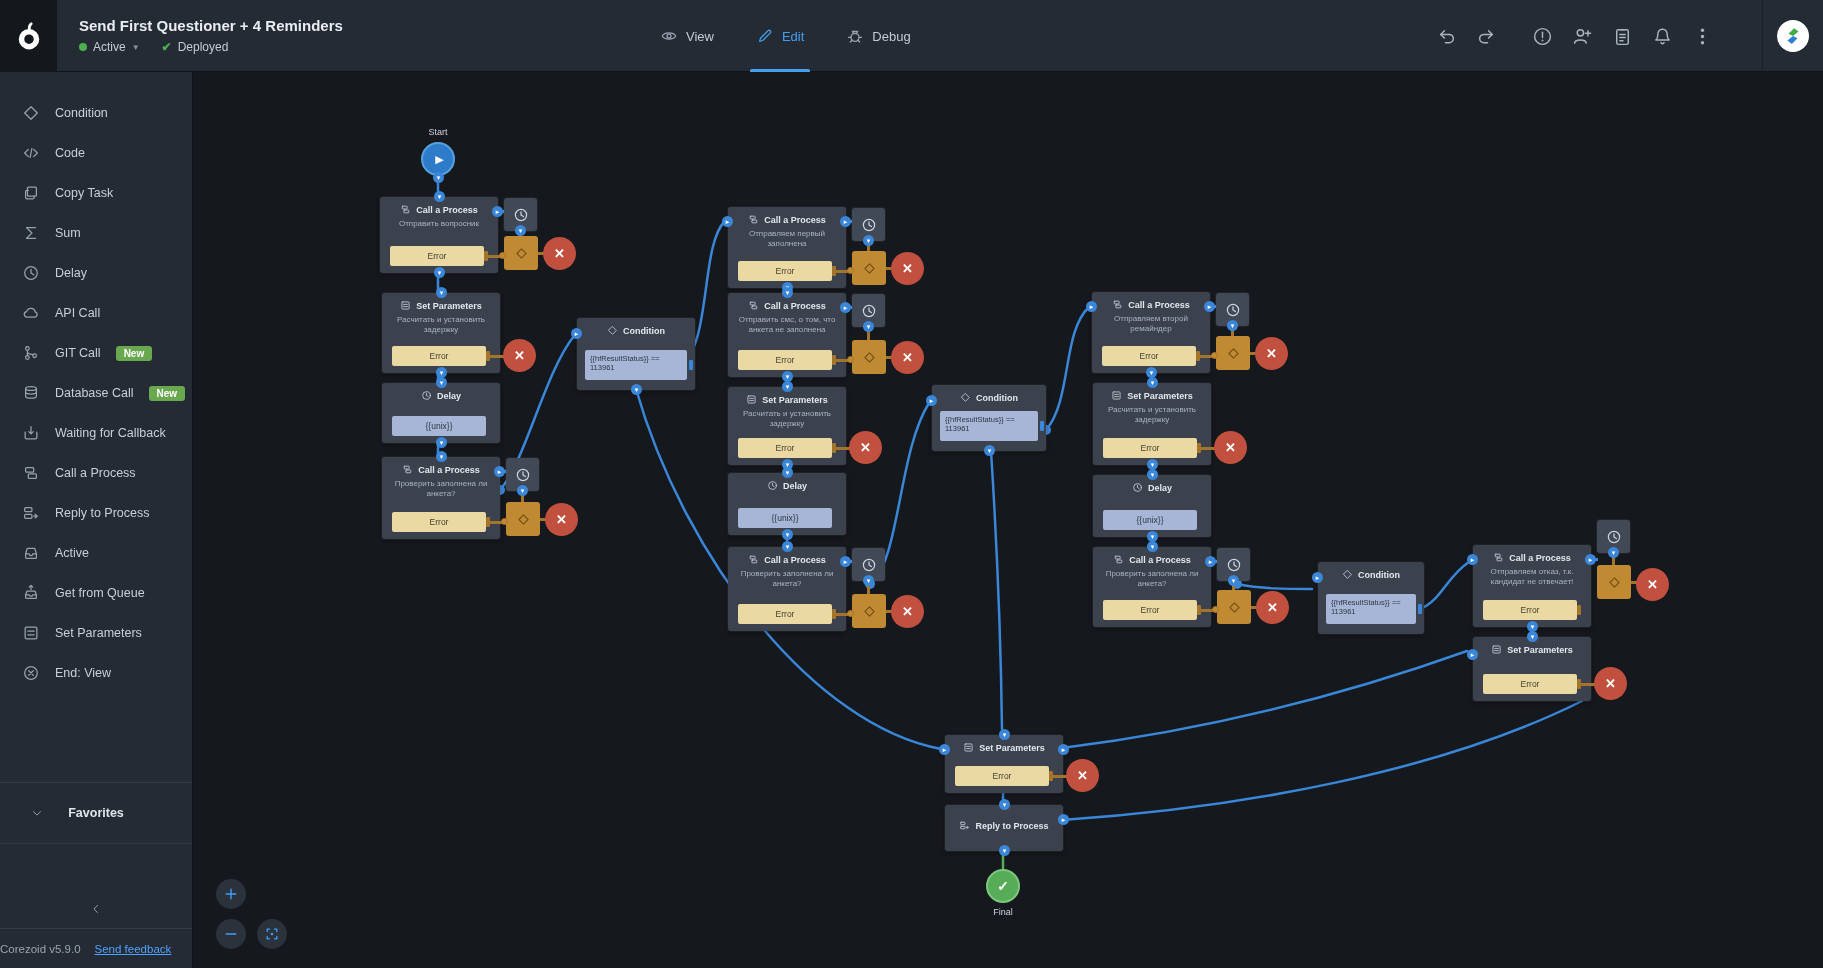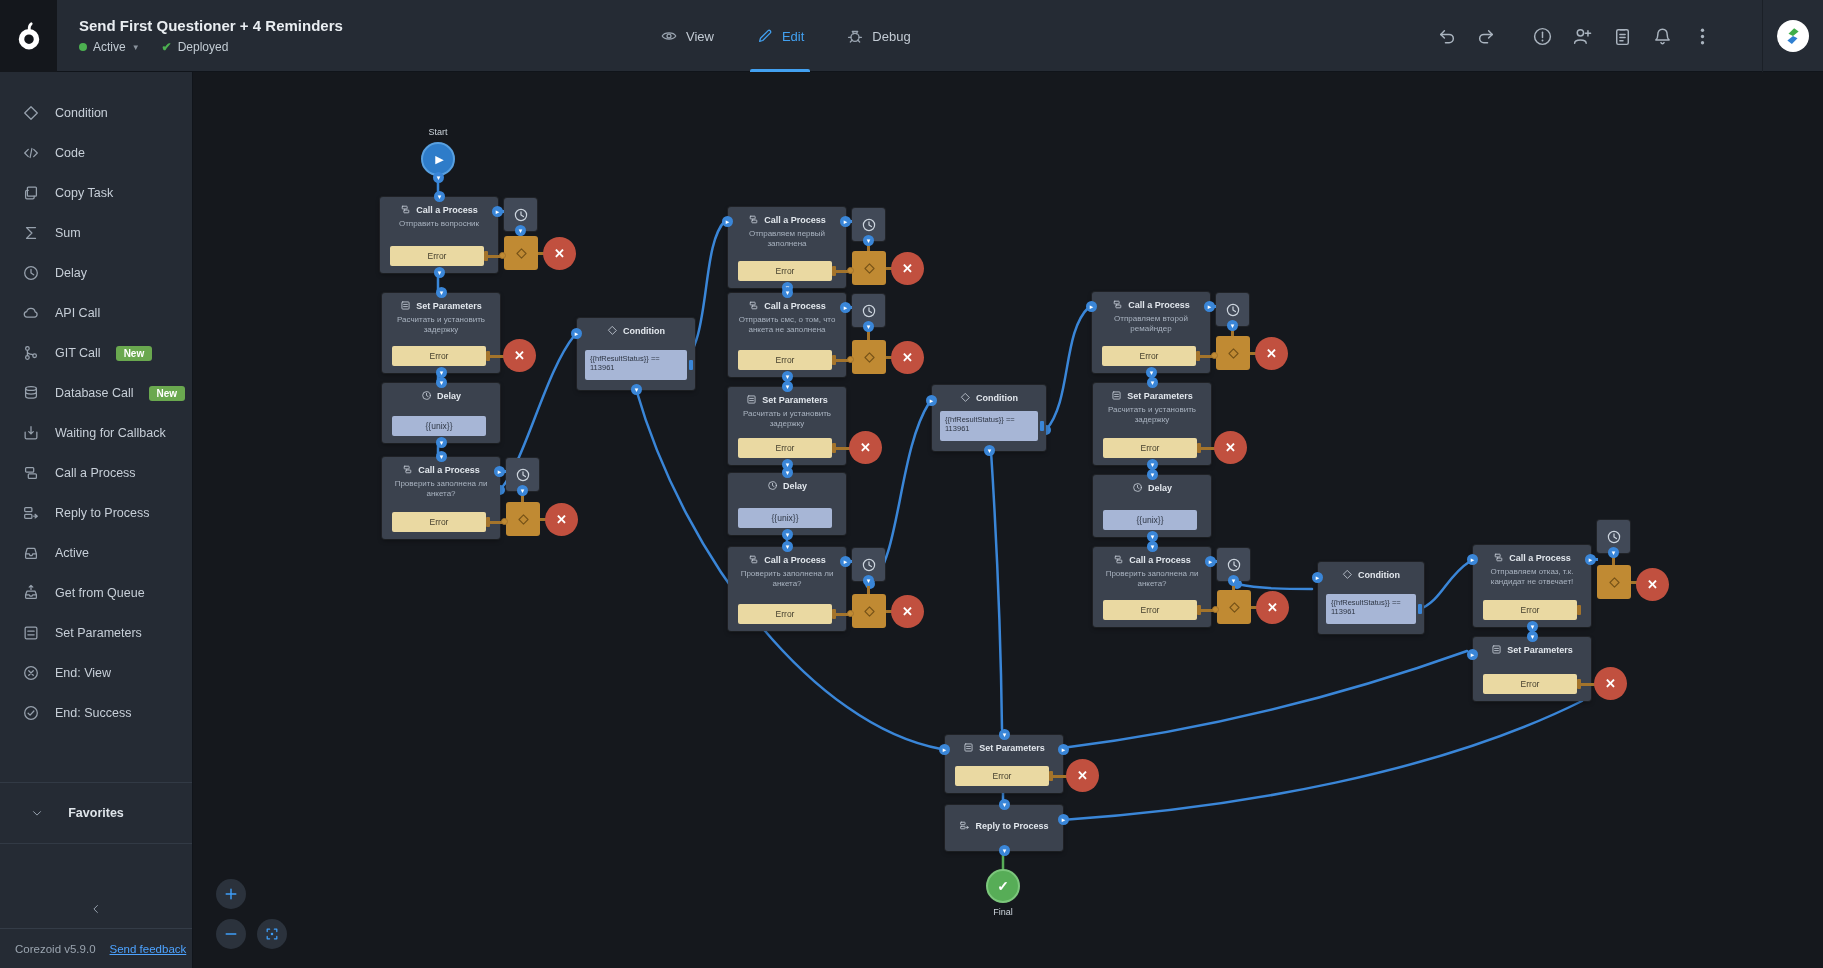--- a/index.html
+++ b/index.html
@@ -88,21 +88,21 @@
            padding:2px 8px; border-radius:3px; }
   .fav { position:absolute; top:710px; left:0; width:100%; height:62px;
          border-top:1px solid var(--divider); border-bottom:1px solid var(--divider);
          display:flex; align-items:center; justify-content:center;
          color:#dfe5ea; font-weight:bold; font-size:12.5px; }
   .fav .chev { position:absolute; left:30px; color:#9aa4b0; display:flex; }
   .collapse { position:absolute; top:824px; left:0; width:100%; height:26px;
               display:flex; align-items:center; justify-content:center; color:#9aa4b0; }
   .side-footer { position:absolute; bottom:0; left:0; width:100%; height:40px;
                  border-top:1px solid #343c47; background:var(--panel);
-                 display:flex; align-items:center; padding-left:15px; gap:14px; font-size:11.5px; }
+                 display:flex; align-items:center; gap:14px; font-size:11.5px; }
   .version { color:#9aa4af; }
   .feedback { color:#4da3ff; text-decoration:underline; }
 </style>
 </head>
 <body>
 
 <div class="canvas-layer">
   <svg id="edges" width="1823" height="968">
       <path d="M438 176 L438 193" fill="none" stroke="#3a86d8" stroke-width="2.5" stroke-linecap="round"></path>
       <path d="M438 273 L438 290" fill="none" stroke="#3a86d8" stroke-width="2.5" stroke-linecap="round"></path>
@@ -918,29 +918,20 @@
       </div>
       <div class="side-item">
         <span style="display:flex">
           <svg width="18" height="18" viewBox="0 0 20 20" fill="none" stroke="currentColor" stroke-width="1.4" stroke-linecap="round" stroke-linejoin="round">
             <circle cx="10" cy="10" r="7"></circle>
             <path d="M7.5 7.5 l5 5 M12.5 7.5 l-5 5"></path>
           </svg>
         </span>
         <span>End: View</span>
       </div>
-      <div class="side-item">
-        <span style="display:flex">
-          <svg width="18" height="18" viewBox="0 0 20 20" fill="none" stroke="currentColor" stroke-width="1.4" stroke-linecap="round" stroke-linejoin="round">
-            <circle cx="10" cy="10" r="7"></circle>
-            <path d="M6.8 10.2 l2.2 2.2 l4.2 -4.6"></path>
-          </svg>
-        </span>
-        <span>End: Success</span>
-      </div>
     </div>
   <div class="fav">
     <span class="chev" id="fav-chev">
         <svg width="14" height="14" viewBox="0 0 20 20" fill="none" stroke="currentColor" stroke-width="1.4" stroke-linecap="round" stroke-linejoin="round">
           <path d="M5 8 L10 13 L15 8"></path>
         </svg>
       </span>
     <span>Favorites</span>
   </div>
   <div class="collapse" id="collapse-btn">

